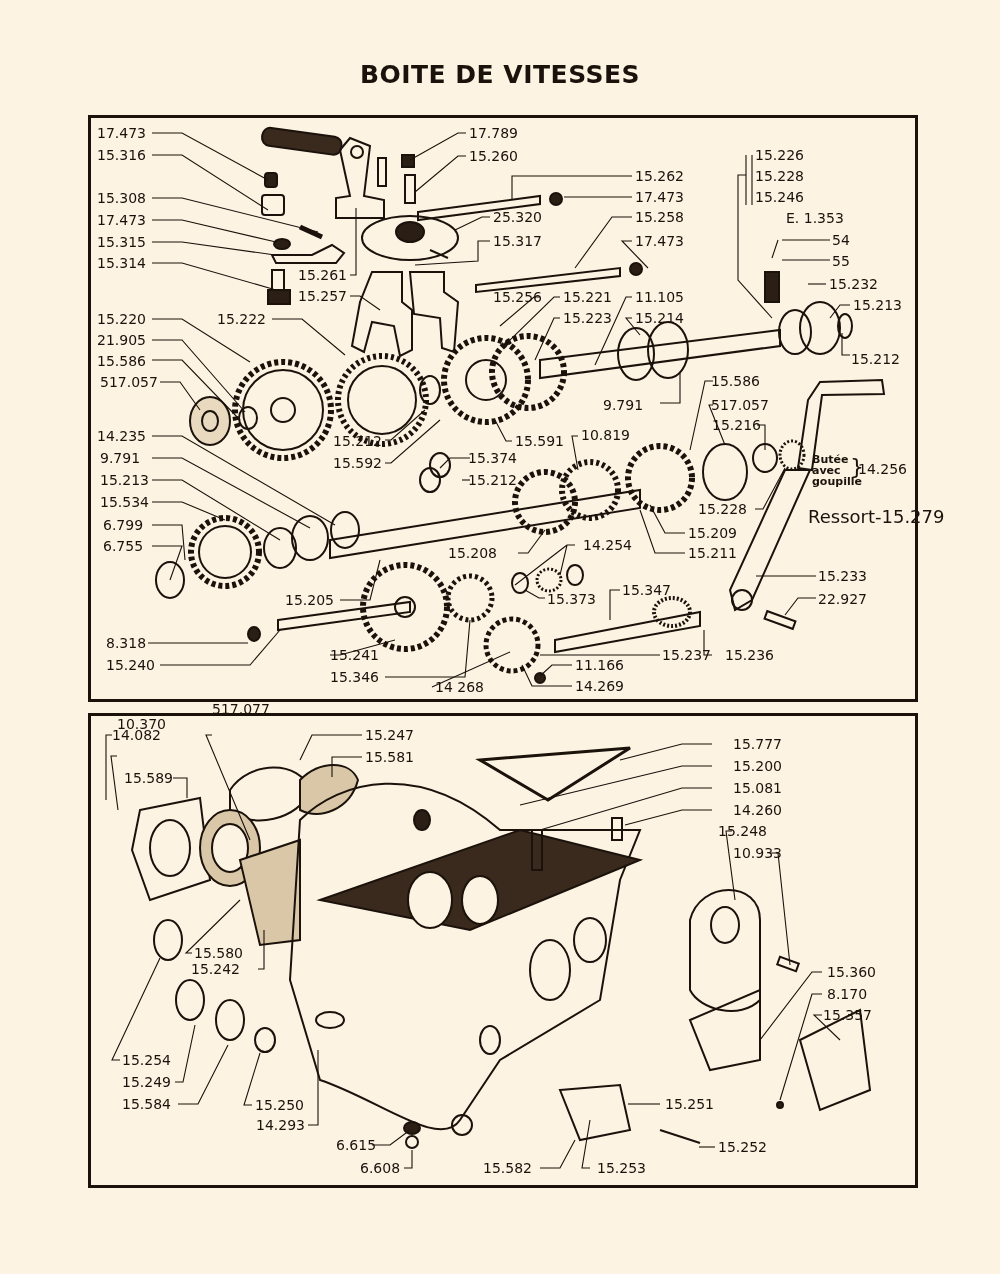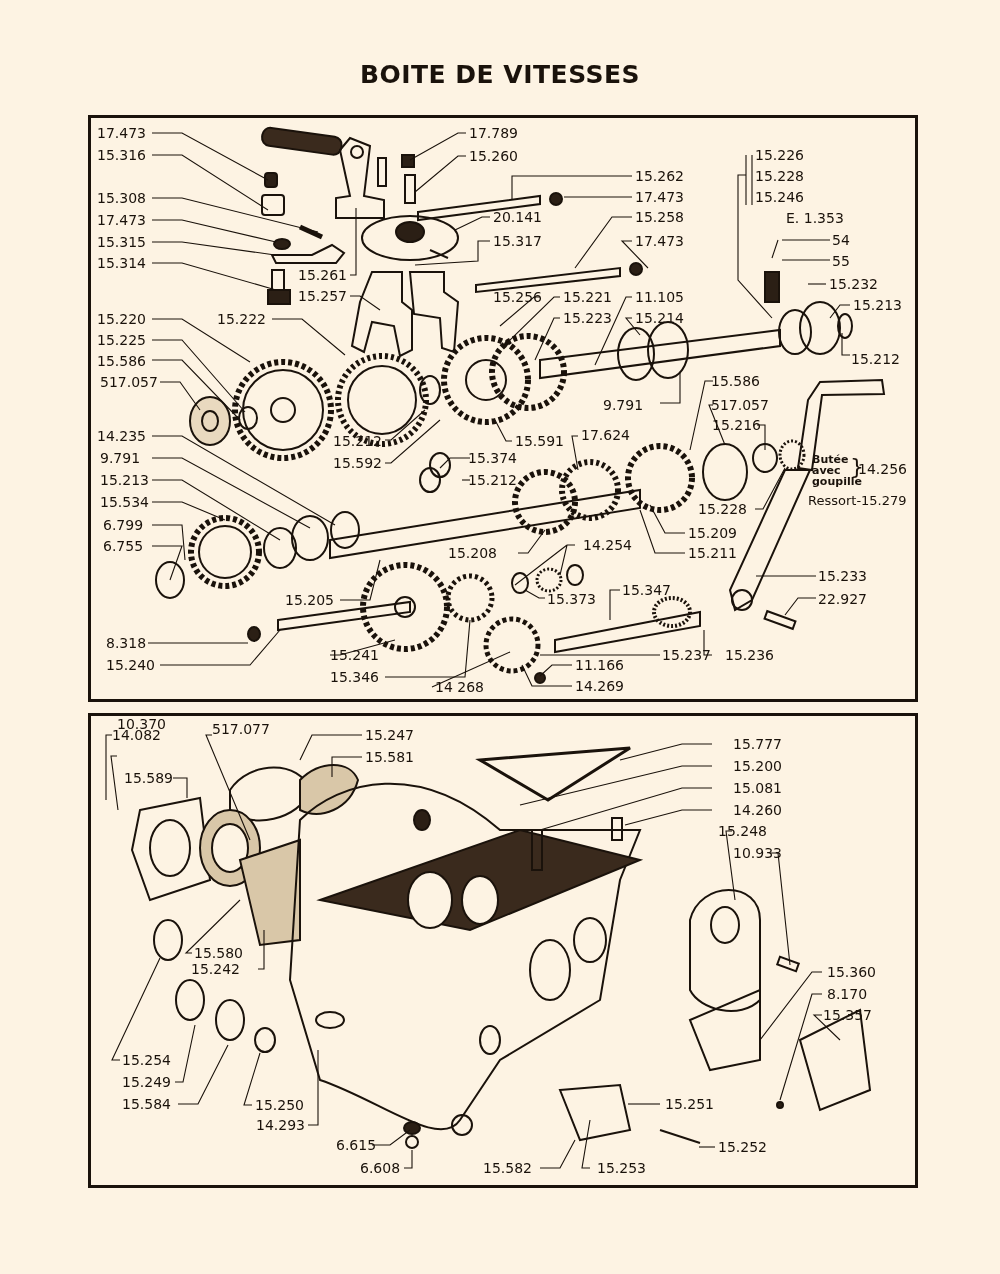--- a/index.html
+++ b/index.html
@@ -252,72 +252,72 @@
   <span class="lbl" style="left:97px;top:125px">17.473</span>
   <span class="lbl" style="left:97px;top:147px">15.316</span>
   <span class="lbl" style="left:97px;top:190px">15.308</span>
   <span class="lbl" style="left:97px;top:212px">17.473</span>
   <span class="lbl" style="left:97px;top:234px">15.315</span>
   <span class="lbl" style="left:97px;top:255px">15.314</span>
   <span class="lbl" style="left:469px;top:125px">17.789</span>
   <span class="lbl" style="left:469px;top:148px">15.260</span>
   <span class="lbl" style="left:635px;top:168px">15.262</span>
   <span class="lbl" style="left:635px;top:189px">17.473</span>
-  <span class="lbl" style="left:493px;top:209px">20.141</span>
+  <span class="lbl" style="left:493px;top:209px">25.320</span>
   <span class="lbl" style="left:635px;top:209px">15.258</span>
   <span class="lbl" style="left:493px;top:233px">15.317</span>
   <span class="lbl" style="left:635px;top:233px">17.473</span>
   <span class="lbl" style="left:298px;top:267px">15.261</span>
   <span class="lbl" style="left:298px;top:288px">15.257</span>
   <span class="lbl" style="left:755px;top:147px">15.226</span>
   <span class="lbl" style="left:755px;top:168px">15.228</span>
   <span class="lbl" style="left:755px;top:189px">15.246</span>
   <span class="lbl" style="left:786px;top:210px">E. 1.353</span>
   <span class="lbl" style="left:832px;top:232px">54</span>
   <span class="lbl" style="left:832px;top:253px">55</span>
   <span class="lbl" style="left:829px;top:276px">15.232</span>
   <span class="lbl" style="left:853px;top:297px">15.213</span>
   <span class="lbl" style="left:851px;top:351px">15.212</span>
   <span class="lbl" style="left:493px;top:289px">15.256</span>
   <span class="lbl" style="left:563px;top:289px">15.221</span>
   <span class="lbl" style="left:635px;top:289px">11.105</span>
   <span class="lbl" style="left:563px;top:310px">15.223</span>
   <span class="lbl" style="left:635px;top:310px">15.214</span>
   <span class="lbl" style="left:97px;top:311px">15.220</span>
-  <span class="lbl" style="left:97px;top:332px">15.225</span>
+  <span class="lbl" style="left:97px;top:332px">21.905</span>
   <span class="lbl" style="left:97px;top:353px">15.586</span>
   <span class="lbl" style="left:100px;top:374px">517.057</span>
   <span class="lbl" style="left:217px;top:311px">15.222</span>
   <span class="lbl" style="left:603px;top:397px">9.791</span>
   <span class="lbl" style="left:711px;top:373px">15.586</span>
   <span class="lbl" style="left:711px;top:397px">517.057</span>
   <span class="lbl" style="left:712px;top:417px">15.216</span>
   <span class="lbl" style="left:333px;top:433px">15.212</span>
   <span class="lbl" style="left:333px;top:455px">15.592</span>
   <span class="lbl" style="left:515px;top:433px">15.591</span>
-  <span class="lbl" style="left:581px;top:427px">17.624</span>
+  <span class="lbl" style="left:581px;top:427px">10.819</span>
   <span class="lbl" style="left:468px;top:450px">15.374</span>
   <span class="lbl" style="left:468px;top:472px">15.212</span>
   <span class="lbl" style="left:97px;top:428px">14.235</span>
   <span class="lbl" style="left:100px;top:450px">9.791</span>
   <span class="lbl" style="left:100px;top:472px">15.213</span>
   <span class="lbl" style="left:100px;top:494px">15.534</span>
   <span class="lbl" style="left:103px;top:517px">6.799</span>
   <span class="lbl" style="left:103px;top:538px">6.755</span>
   <span class="lbl" style="left:698px;top:501px">15.228</span>
   <span class="lbl" style="left:688px;top:525px">15.209</span>
   <span class="lbl" style="left:688px;top:545px">15.211</span>
   <div class="small" style="position:absolute;left:812px;top:454px;">
     <div>Butée</div>
     <div>avec</div>
     <div>goupille</div>
   </div>
   <span class="lbl" style="left:850px;top:464px;font-size:22px;line-height:22px;top:456px">}</span>
   <span class="lbl" style="left:858px;top:461px">14.256</span>
-  <span class="lbl" style="left:808px;top:493px;font-size:13px">Ressort-15.279</span>
+  <span class="lbl" style="left:808px;top:509px;font-size:18px">Ressort-15.279</span>
   <span class="lbl" style="left:448px;top:545px">15.208</span>
   <span class="lbl" style="left:583px;top:537px">14.254</span>
   <span class="lbl" style="left:285px;top:592px">15.205</span>
   <span class="lbl" style="left:547px;top:591px">15.373</span>
   <span class="lbl" style="left:622px;top:582px">15.347</span>
   <span class="lbl" style="left:818px;top:568px">15.233</span>
   <span class="lbl" style="left:818px;top:591px">22.927</span>
   <span class="lbl" style="left:106px;top:635px">8.318</span>
   <span class="lbl" style="left:106px;top:657px">15.240</span>
   <span class="lbl" style="left:330px;top:647px">15.241</span>
@@ -326,21 +326,21 @@
   <span class="lbl" style="left:725px;top:647px">15.236</span>
   <span class="lbl" style="left:575px;top:657px">11.166</span>
   <span class="lbl" style="left:435px;top:679px">14 268</span>
   <span class="lbl" style="left:575px;top:678px">14.269</span>
 </div>
 
 <div>
   <span class="lbl" style="left:112px;top:727px">14.082</span>
   <span class="lbl" style="left:117px;top:716px">10.370</span>
   <span class="lbl" style="left:124px;top:770px">15.589</span>
-  <span class="lbl" style="left:212px;top:721px">517.077</span>
+  <span class="lbl" style="left:212px;top:701px">517.077</span>
   <span class="lbl" style="left:365px;top:727px">15.247</span>
   <span class="lbl" style="left:365px;top:749px">15.581</span>
   <span class="lbl" style="left:733px;top:736px">15.777</span>
   <span class="lbl" style="left:733px;top:758px">15.200</span>
   <span class="lbl" style="left:733px;top:780px">15.081</span>
   <span class="lbl" style="left:733px;top:802px">14.260</span>
   <span class="lbl" style="left:718px;top:823px">15.248</span>
   <span class="lbl" style="left:733px;top:845px">10.933</span>
   <span class="lbl" style="left:194px;top:945px">15.580</span>
   <span class="lbl" style="left:191px;top:961px">15.242</span>

